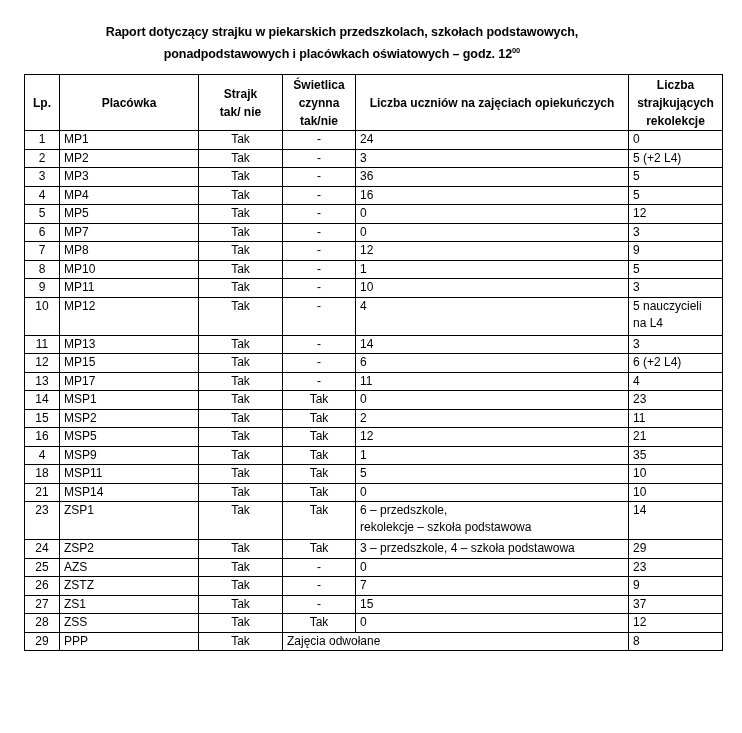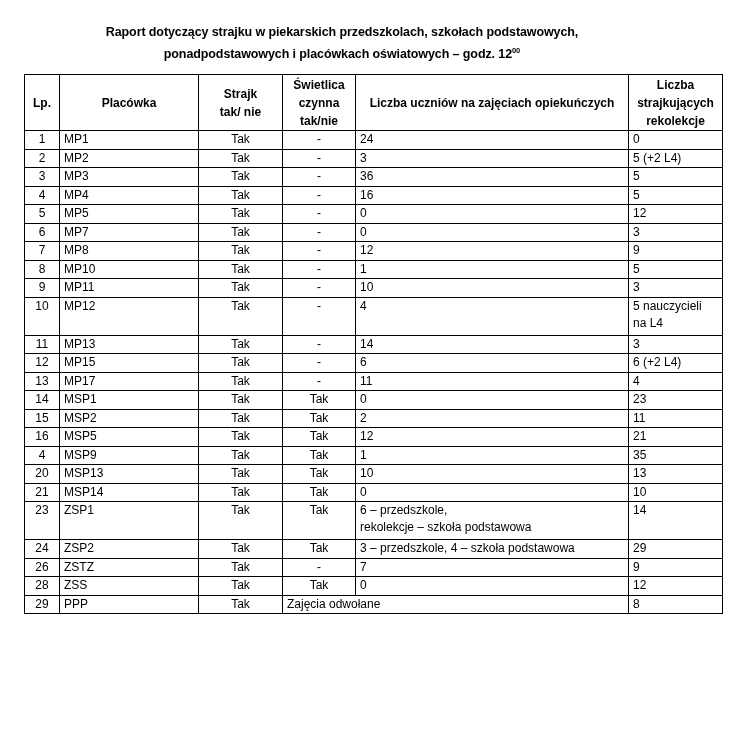--- a/index.html
+++ b/index.html
@@ -246,26 +246,26 @@
     </tr>
     <tr>
       <td class="c">4</td>
       <td class="l">MSP9</td>
       <td class="c">Tak</td>
       <td class="c">Tak</td>
       <td class="l">1</td>
       <td class="l">35</td>
     </tr>
     <tr>
-      <td class="c">20</td>
-      <td class="l">MSP13</td>
-      <td class="c">Tak</td>
-      <td class="c">Tak</td>
+      <td class="c">18</td>
+      <td class="l">MSP11</td>
+      <td class="c">Tak</td>
+      <td class="c">Tak</td>
+      <td class="l">5</td>
       <td class="l">10</td>
-      <td class="l">13</td>
     </tr>
     <tr>
       <td class="c">21</td>
       <td class="l">MSP14</td>
       <td class="c">Tak</td>
       <td class="c">Tak</td>
       <td class="l">0</td>
       <td class="l">10</td>
     </tr>
 
@@ -284,28 +284,44 @@
 
     <tr>
       <td class="c">24</td>
       <td class="l">ZSP2</td>
       <td class="c">Tak</td>
       <td class="c">Tak</td>
       <td class="l">3 – przedszkole, 4 – szkoła podstawowa</td>
       <td class="l">29</td>
     </tr>
     <tr>
+      <td class="c">25</td>
+      <td class="l">AZS</td>
+      <td class="c">Tak</td>
+      <td class="c">-</td>
+      <td class="l">0</td>
+      <td class="l">23</td>
+    </tr>
+    <tr>
       <td class="c">26</td>
       <td class="l">ZSTZ</td>
       <td class="c">Tak</td>
       <td class="c">-</td>
       <td class="l">7</td>
       <td class="l">9</td>
     </tr>
     <tr>
+      <td class="c">27</td>
+      <td class="l">ZS1</td>
+      <td class="c">Tak</td>
+      <td class="c">-</td>
+      <td class="l">15</td>
+      <td class="l">37</td>
+    </tr>
+    <tr>
       <td class="c">28</td>
       <td class="l">ZSS</td>
       <td class="c">Tak</td>
       <td class="c">Tak</td>
       <td class="l">0</td>
       <td class="l">12</td>
     </tr>
 
     <tr>
       <td class="c">29</td>

